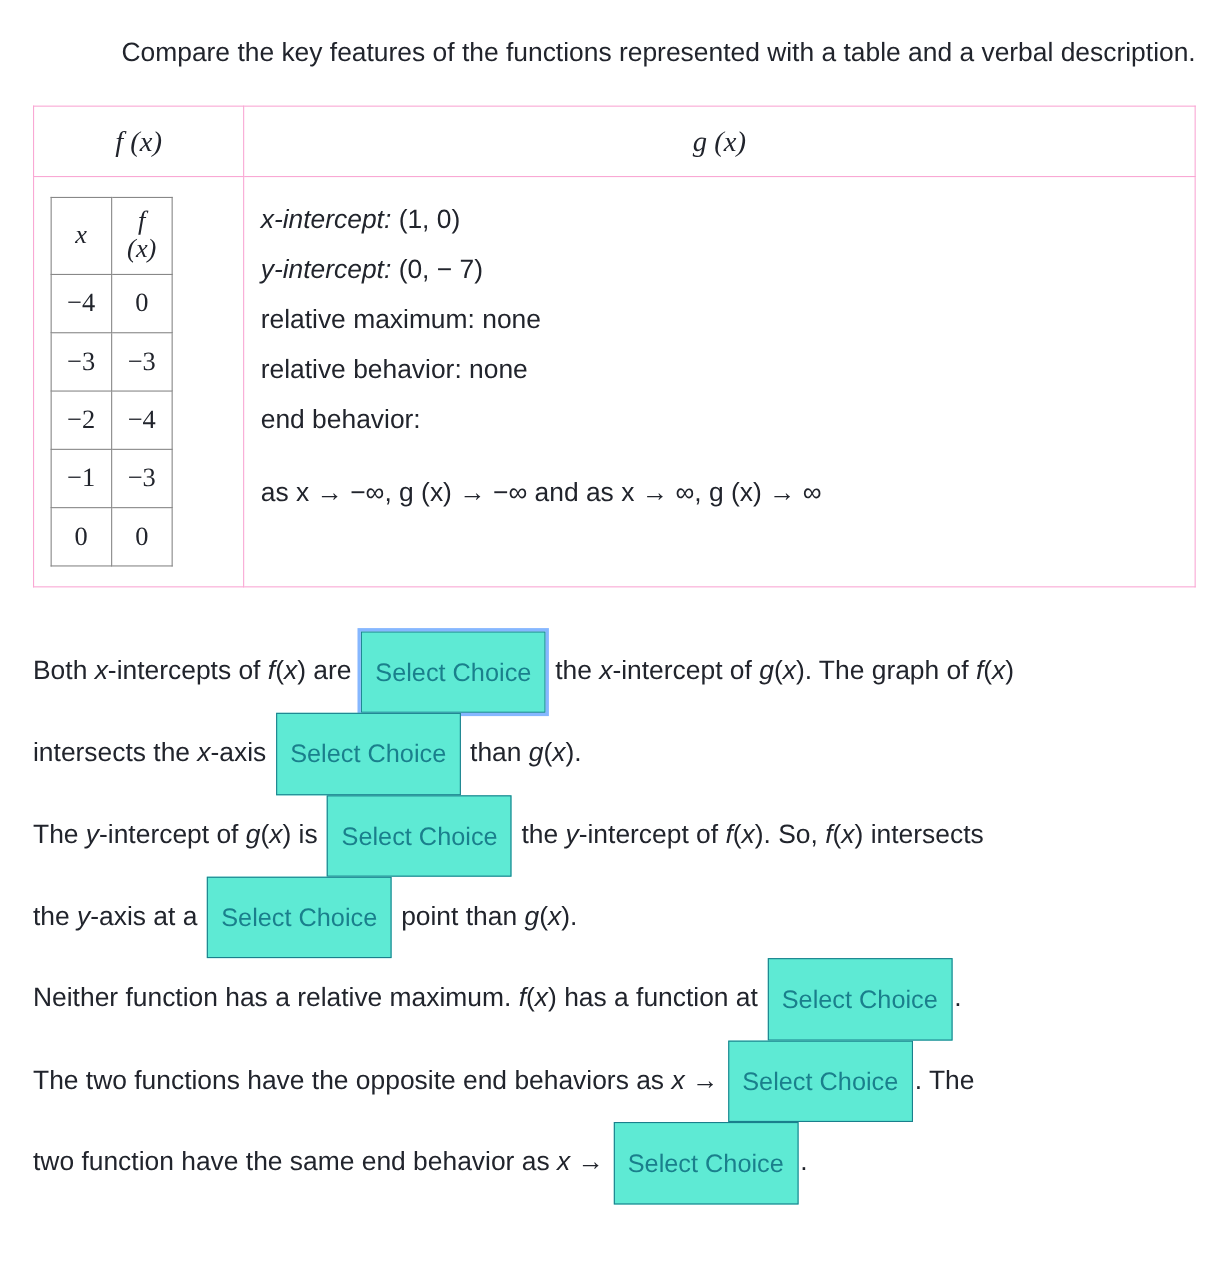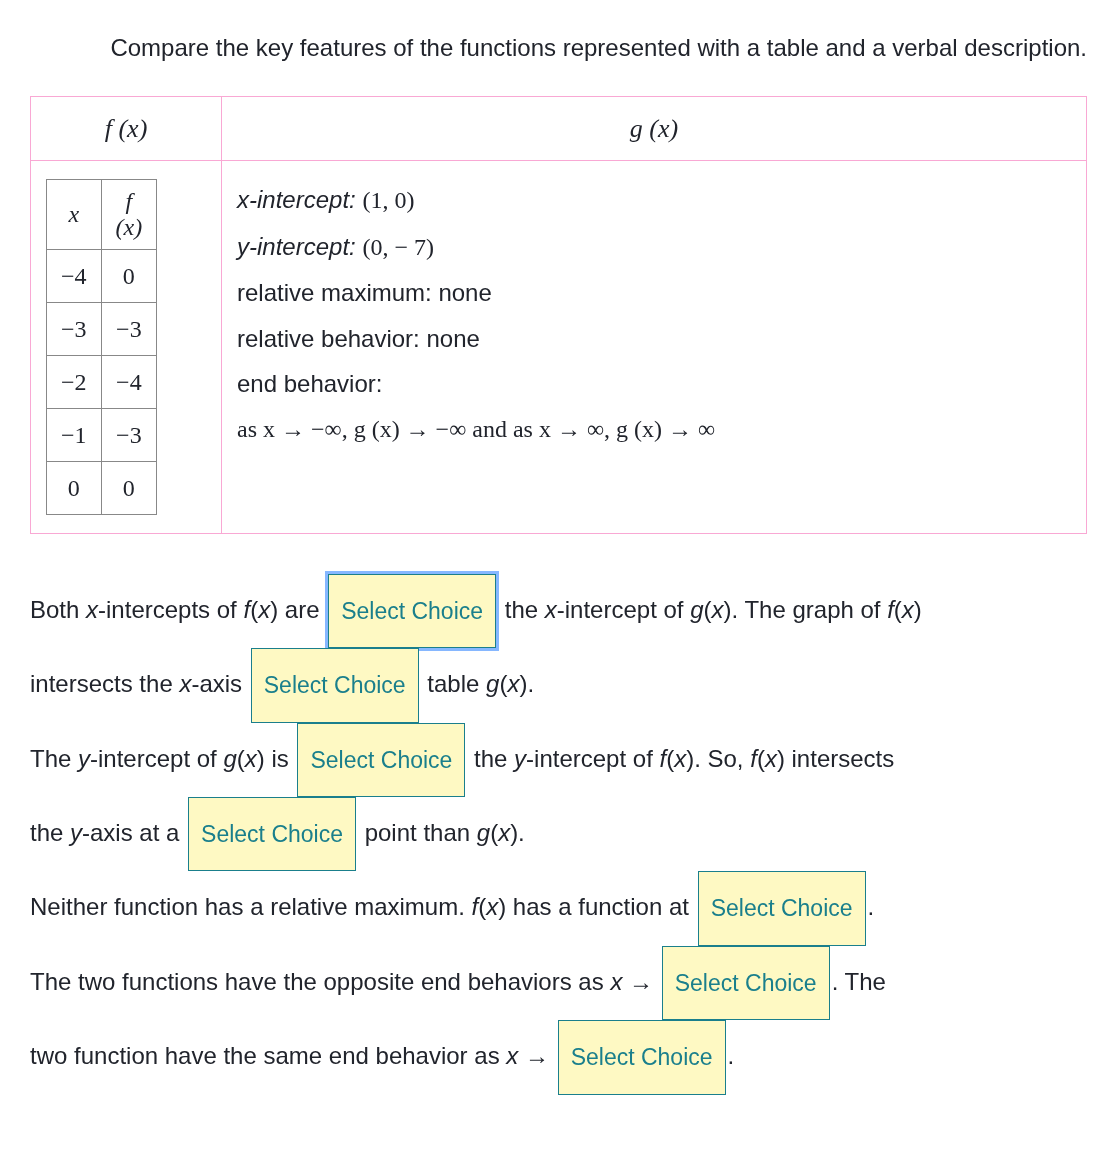--- a/index.html
+++ b/index.html
@@ -53,35 +53,36 @@
     font-style: italic;
   }
   .fcell { line-height: 1.1; }
 
   .desc-block {
     font-size: 24px;
     line-height: 1.9;
     padding: 6px 0;
   }
   .mathfont {
-    font-family: Liberation Serif, serif;
+    font-family: Liberation Sans, sans-serif;
+    margin-top: 20px;
   }
   .it { font-style: italic; }
 
   .answer-block {
     line-height: 2.8;
   }
   .select-choice {
     display: inline-block;
     border: 1.5px solid #1a7f8c;
     color: #1a7f8c;
     padding: 4px 12px;
     font-size: 23px;
     vertical-align: middle;
-    background: #fef9c3;
+    background: #5eead4;
     margin: 0 2px;
   }
   .select-choice.focused {
     outline: 3px solid #86b7ff;
     outline-offset: 0;
     border-color: #1a7f8c;
   }
 </style>
 </head>
 <body>
@@ -138,21 +139,21 @@
           <div class="mathfont">as  x → −∞,  g (x) → −∞  and  as  x → ∞,  g (x) → ∞</div>
         </div>
       </td>
     </tr>
   </tbody>
 </table>
 
 <div class="answer-block">
 <span>Both </span><span class="it">x</span><span>-intercepts of </span><span class="it">f</span><span>(</span><span class="it">x</span><span>) are </span><span class="select-choice focused">Select Choice</span><span> the </span><span class="it">x</span><span>-intercept of </span><span class="it">g</span><span>(</span><span class="it">x</span><span>). The graph of </span><span class="it">f</span><span>(</span><span class="it">x</span><span>)</span>
 <br>
-<span>intersects the </span><span class="it">x</span><span>-axis </span><span class="select-choice">Select Choice</span><span> table </span><span class="it">g</span><span>(</span><span class="it">x</span><span>).</span>
+<span>intersects the </span><span class="it">x</span><span>-axis </span><span class="select-choice">Select Choice</span><span> than </span><span class="it">g</span><span>(</span><span class="it">x</span><span>).</span>
 <br>
 <span>The </span><span class="it">y</span><span>-intercept of </span><span class="it">g</span><span>(</span><span class="it">x</span><span>) is </span><span class="select-choice">Select Choice</span><span> the </span><span class="it">y</span><span>-intercept of </span><span class="it">f</span><span>(</span><span class="it">x</span><span>). So, </span><span class="it">f</span><span>(</span><span class="it">x</span><span>) intersects</span>
 <br>
 <span>the </span><span class="it">y</span><span>-axis at a </span><span class="select-choice">Select Choice</span><span> point than </span><span class="it">g</span><span>(</span><span class="it">x</span><span>).</span>
 <br>
 <span>Neither function has a relative maximum. </span><span class="it">f</span><span>(</span><span class="it">x</span><span>) has a function at </span><span class="select-choice">Select Choice</span><span>.</span>
 <br>
 <span>The two functions have the opposite end behaviors as </span><span class="it">x</span><span> → </span><span class="select-choice">Select Choice</span><span>. The</span>
 <br>
 <span>two function have the same end behavior as </span><span class="it">x</span><span> → </span><span class="select-choice">Select Choice</span><span>.</span>

